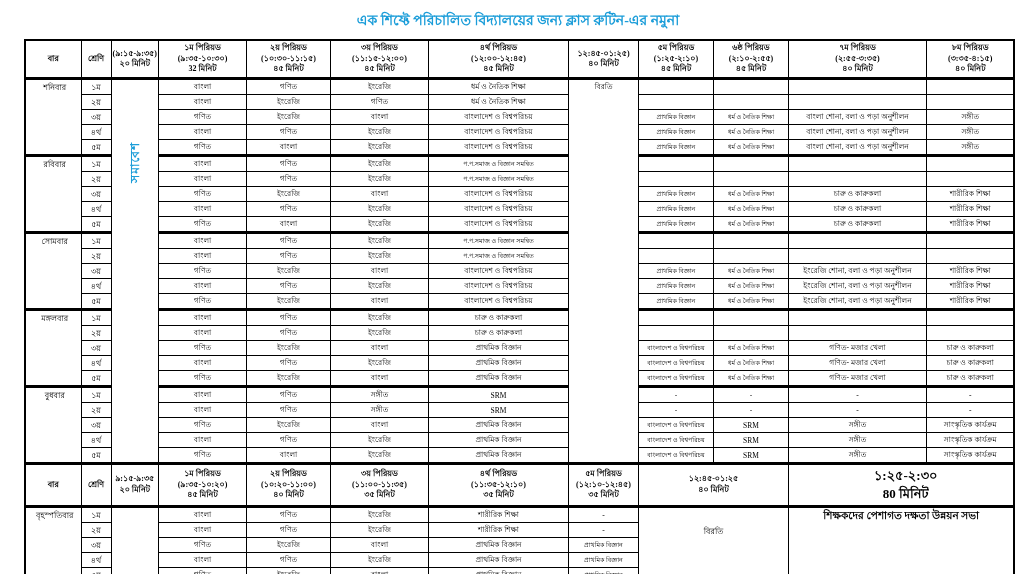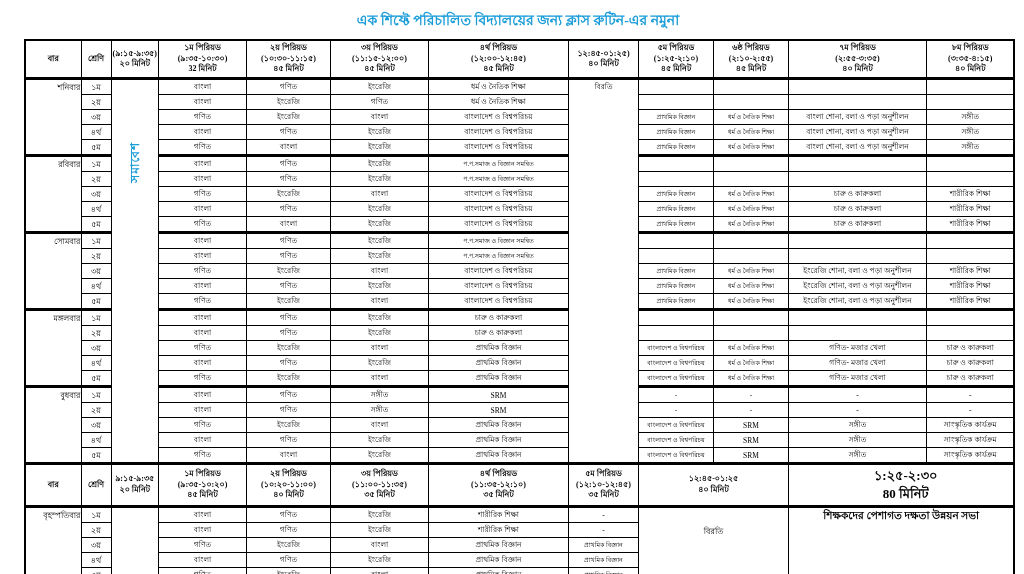--- a/index.html
+++ b/index.html
@@ -4,21 +4,21 @@
 <style>
   html,body{margin:0;padding:0;background:#fff;}
   body{width:1024px;height:574px;overflow:hidden;font-family:"Liberation Serif","DejaVu Serif",serif;color:#000;}
   .title{width:988px;margin:9px 0 6px 24px;text-align:center;font-weight:bold;font-size:14px;color:var(--accent,#1B9DD9);}
   table{border-collapse:collapse;table-layout:fixed;margin-left:24px;border:2px solid #000;background:#fff;}
   th,td{border:1px solid #000;padding:0 1px;text-align:center;overflow:hidden;}
   th.hdr{font-weight:bold;font-size:8px;line-height:1.3;height:36px;border-bottom:3px solid #000;vertical-align:middle;}
   tr.sec th{font-weight:bold;font-size:8px;line-height:1.35;height:40px;border-top:3px solid #000;border-bottom:3px solid #000;}
   tr.sec th.big{font-size:13px;line-height:1.4;padding-left:10px;}
   td{font-size:7.5px;height:14px;white-space:nowrap;}
-  td.day{font-size:8px;vertical-align:top;text-align:right;padding:1px 0 0 3px;white-space:nowrap;margin-top:38px;}
+  td.day{font-size:8px;vertical-align:top;text-align:center;padding:1px 0 0 3px;white-space:nowrap;margin-top:38px;}
   td.cls{font-size:8px;}
   td.sub.sm{font-size:6.3px;}
   td.blk{border-bottom:3px solid #000;}
   td.assembly{vertical-align:top;}
   .vtext{display:inline-block;writing-mode:vertical-rl;transform:rotate(180deg);color:var(--accent,#1B9DD9);font-weight:bold;font-size:12px;margin-top:62px;letter-spacing:1px;}
   td.breakcol{vertical-align:top;padding-top:1px;font-size:7.5px;}
   td.breakcol2{vertical-align:top;padding-top:17px;font-size:8px;}
   td.meeting{vertical-align:top;padding-top:2px;font-weight:bold;font-size:10.5px;white-space:normal;line-height:1.2;}
   td.empty-as{border-bottom:1px solid #000;}
 </style>

